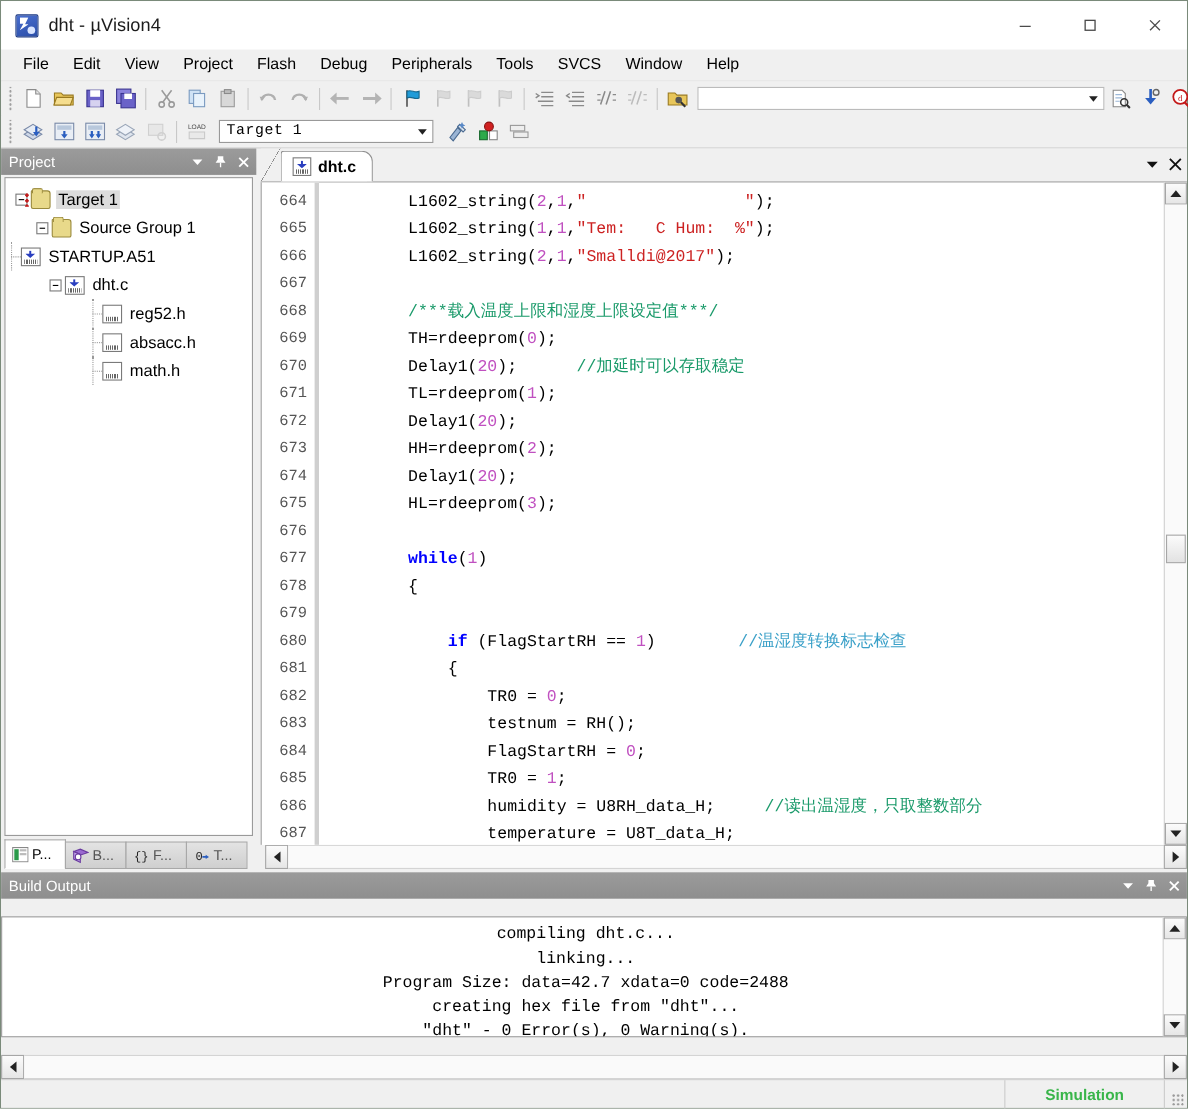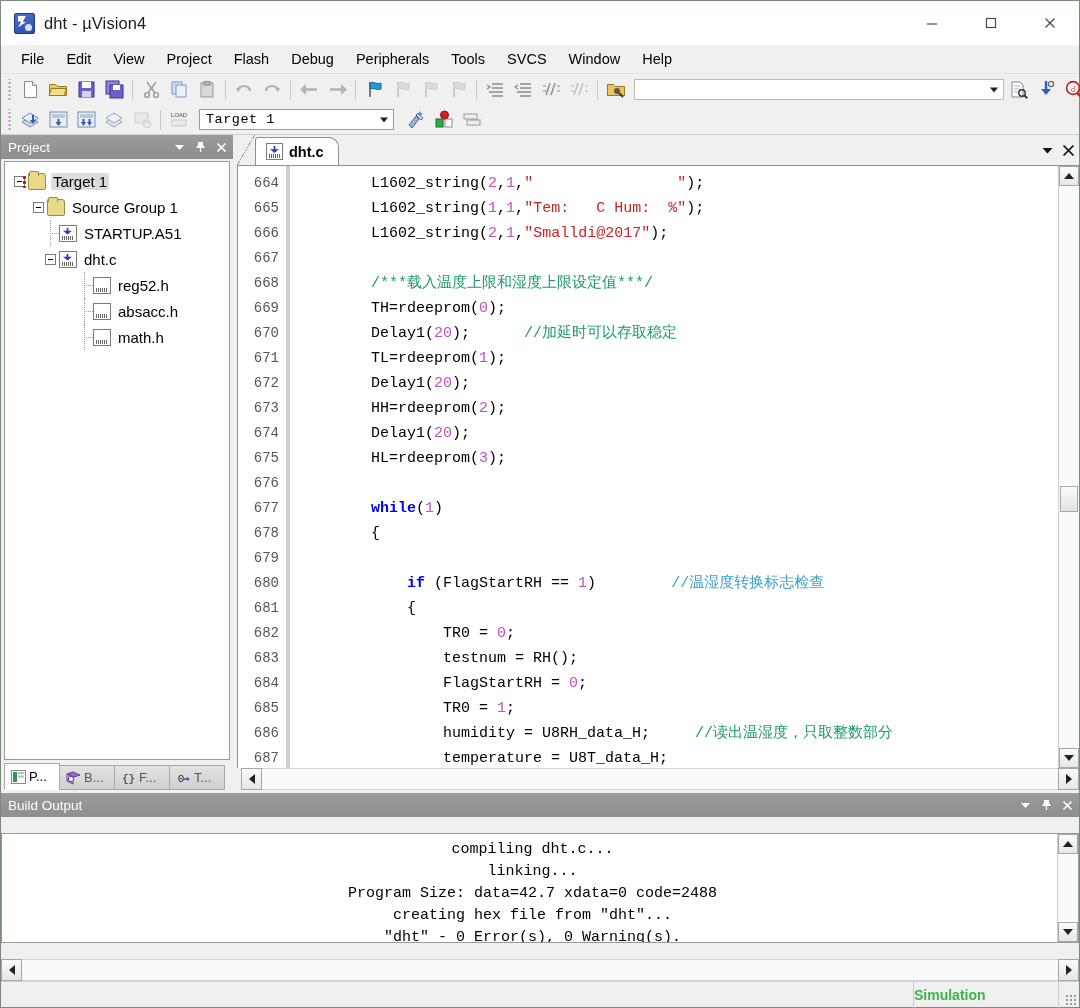--- a/index.html
+++ b/index.html
@@ -390,21 +390,21 @@
   
   .statusbar {
     height: 26px; flex: 0 0 26px;
     background: #f0f0f0;
     display: flex; align-items: center;
     border-top: 1px solid #d0d0d0;
     font-size: 14px;
   }
   .status-spacer { flex: 1 1 auto; border-right: 1px solid #cacaca; height: 26px; }
   .status-sim {
-    width: 145px; flex: 0 0 145px; 
+    width: 145px; flex: 0 0 145px; text-align: center;
     color: #39b54a; font-weight: bold;
     border-right: 1px solid #cacaca; height: 26px; line-height: 26px;
   }
   .status-grip {
     width: 20px; flex: 0 0 20px; height: 26px; position: relative;
   }
   .status-grip::after {
     content:""; position:absolute; right:3px; bottom:3px; width:11px; height:11px;
     background-image: radial-gradient(circle, #9a9a9a 1px, transparent 1.2px);
     background-size: 4px 4px;
@@ -737,21 +737,21 @@
               <span class="ico folder target"></span>
               <span class="lbl sel">Target 1</span>
             </div>
 
             <div class="tnode" style="padding-left:28px">
               <span class="expander"></span>
               <span class="ico folder"></span>
               <span class="lbl">Source Group 1</span>
             </div>
 
-            <div class="tnode" style="padding-left:40px">
+            <div class="tnode" style="">
               <span class="guide dot tee"></span>
               <span class="ico csrc"></span>
               <span class="lbl">STARTUP.A51</span>
             </div>
 
             <div class="tnode" style="padding-left:40px">
               <span class="expander"></span>
               <span class="ico csrc"></span>
               <span class="lbl">dht.c</span>
             </div>

